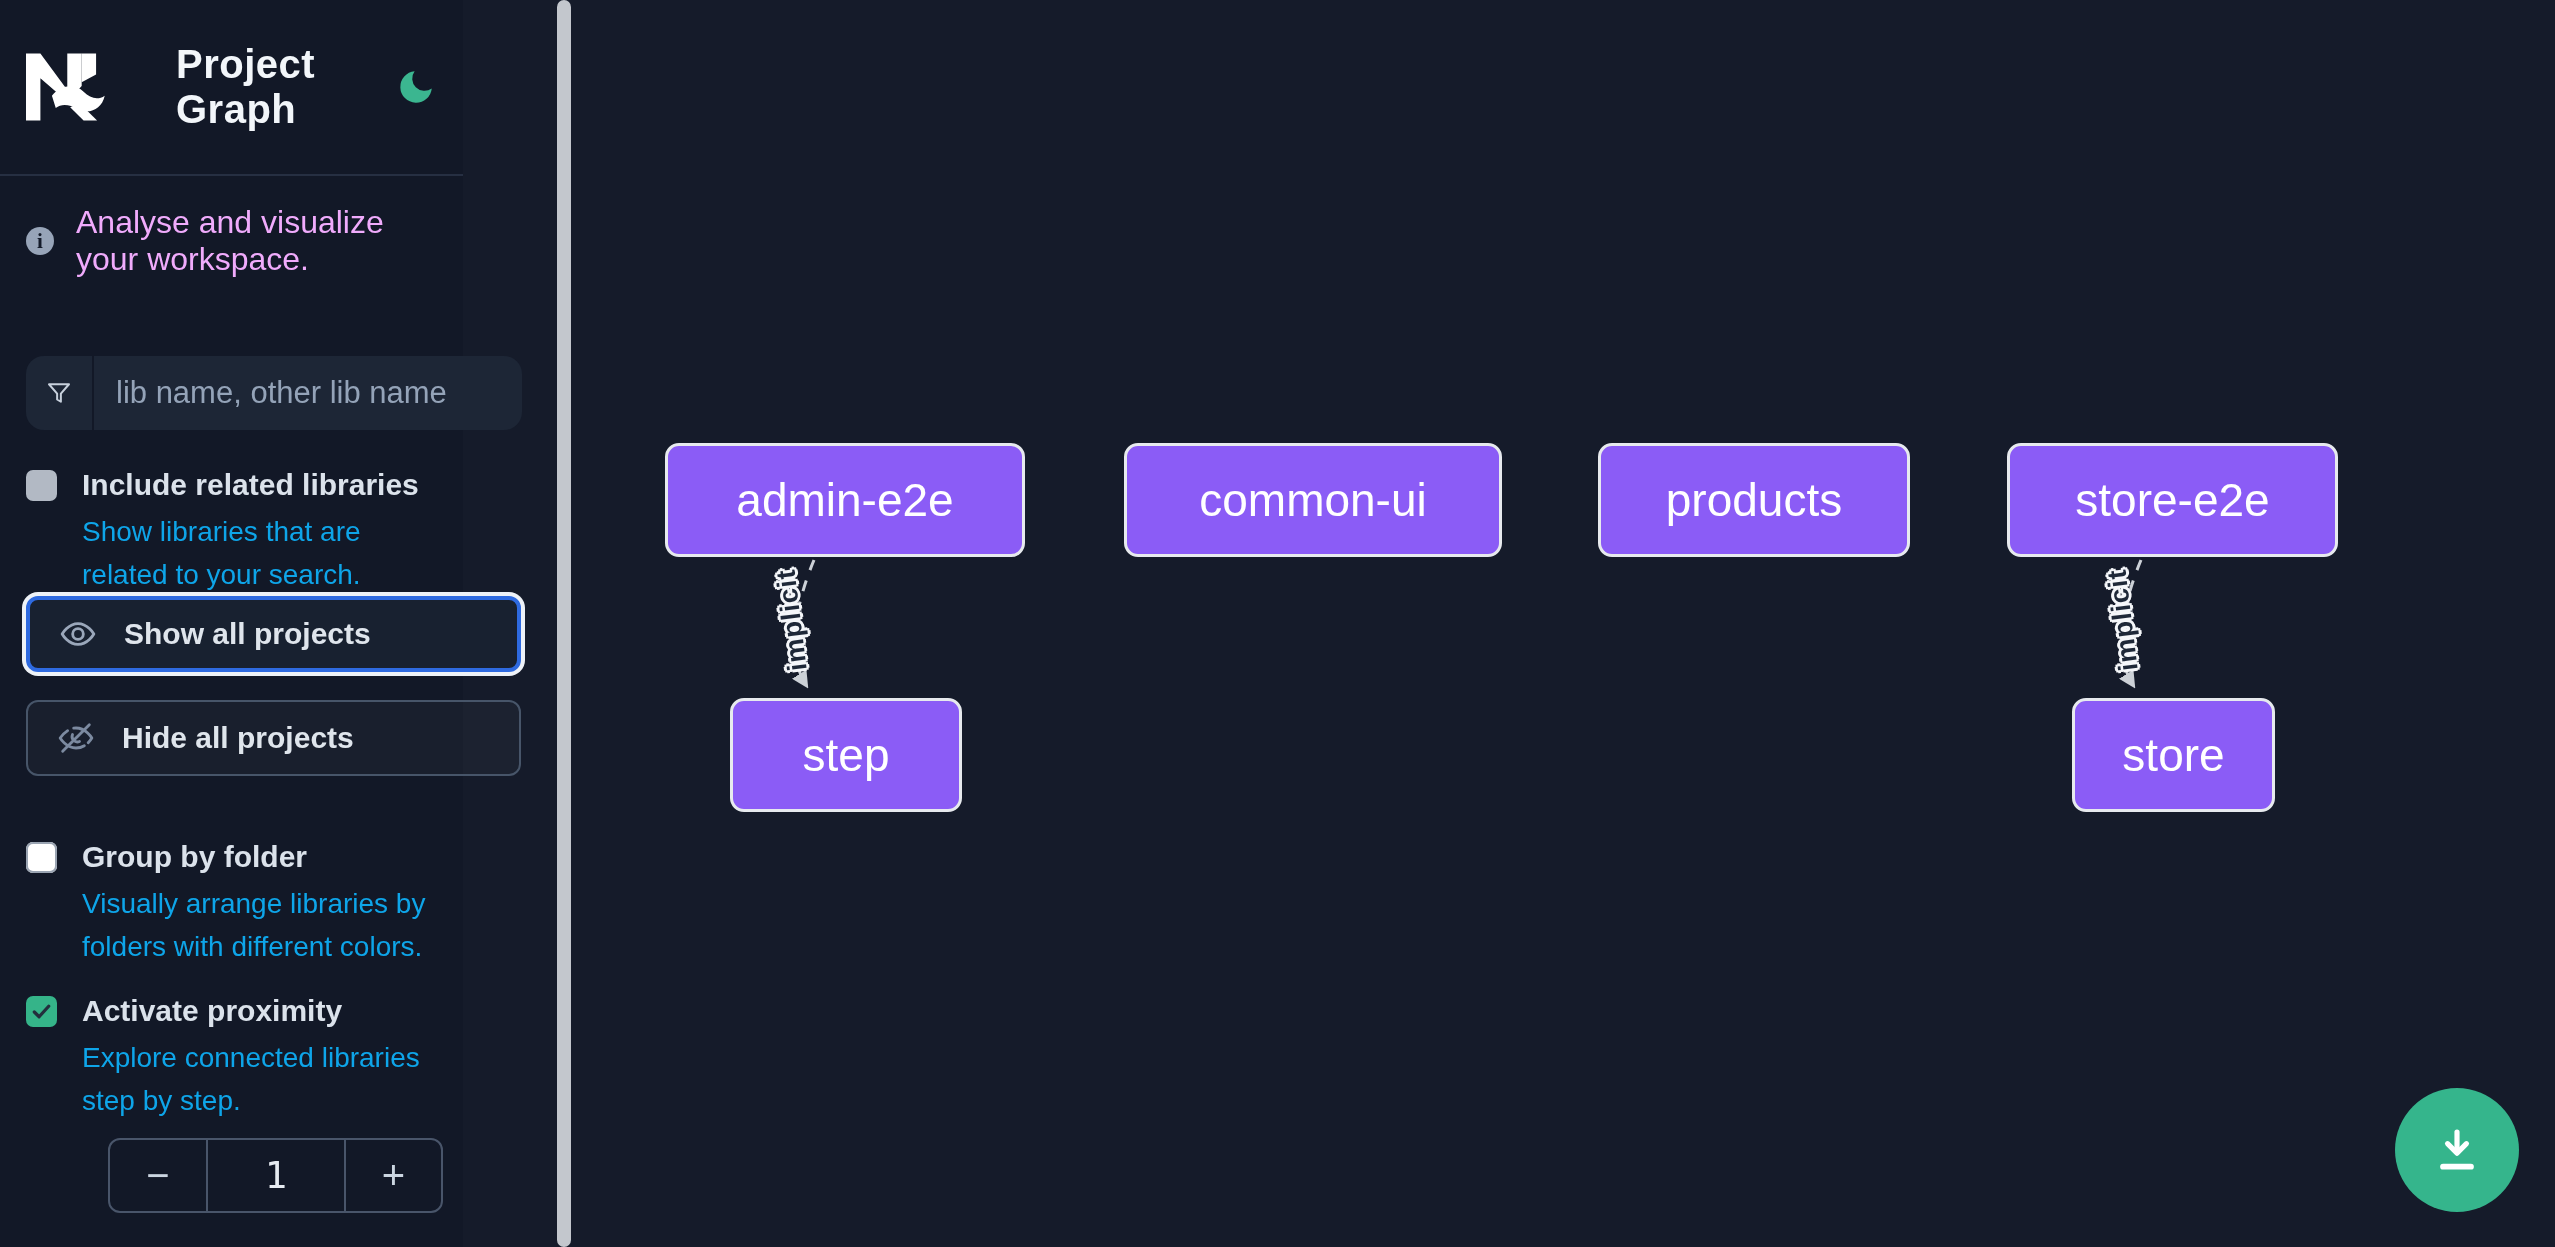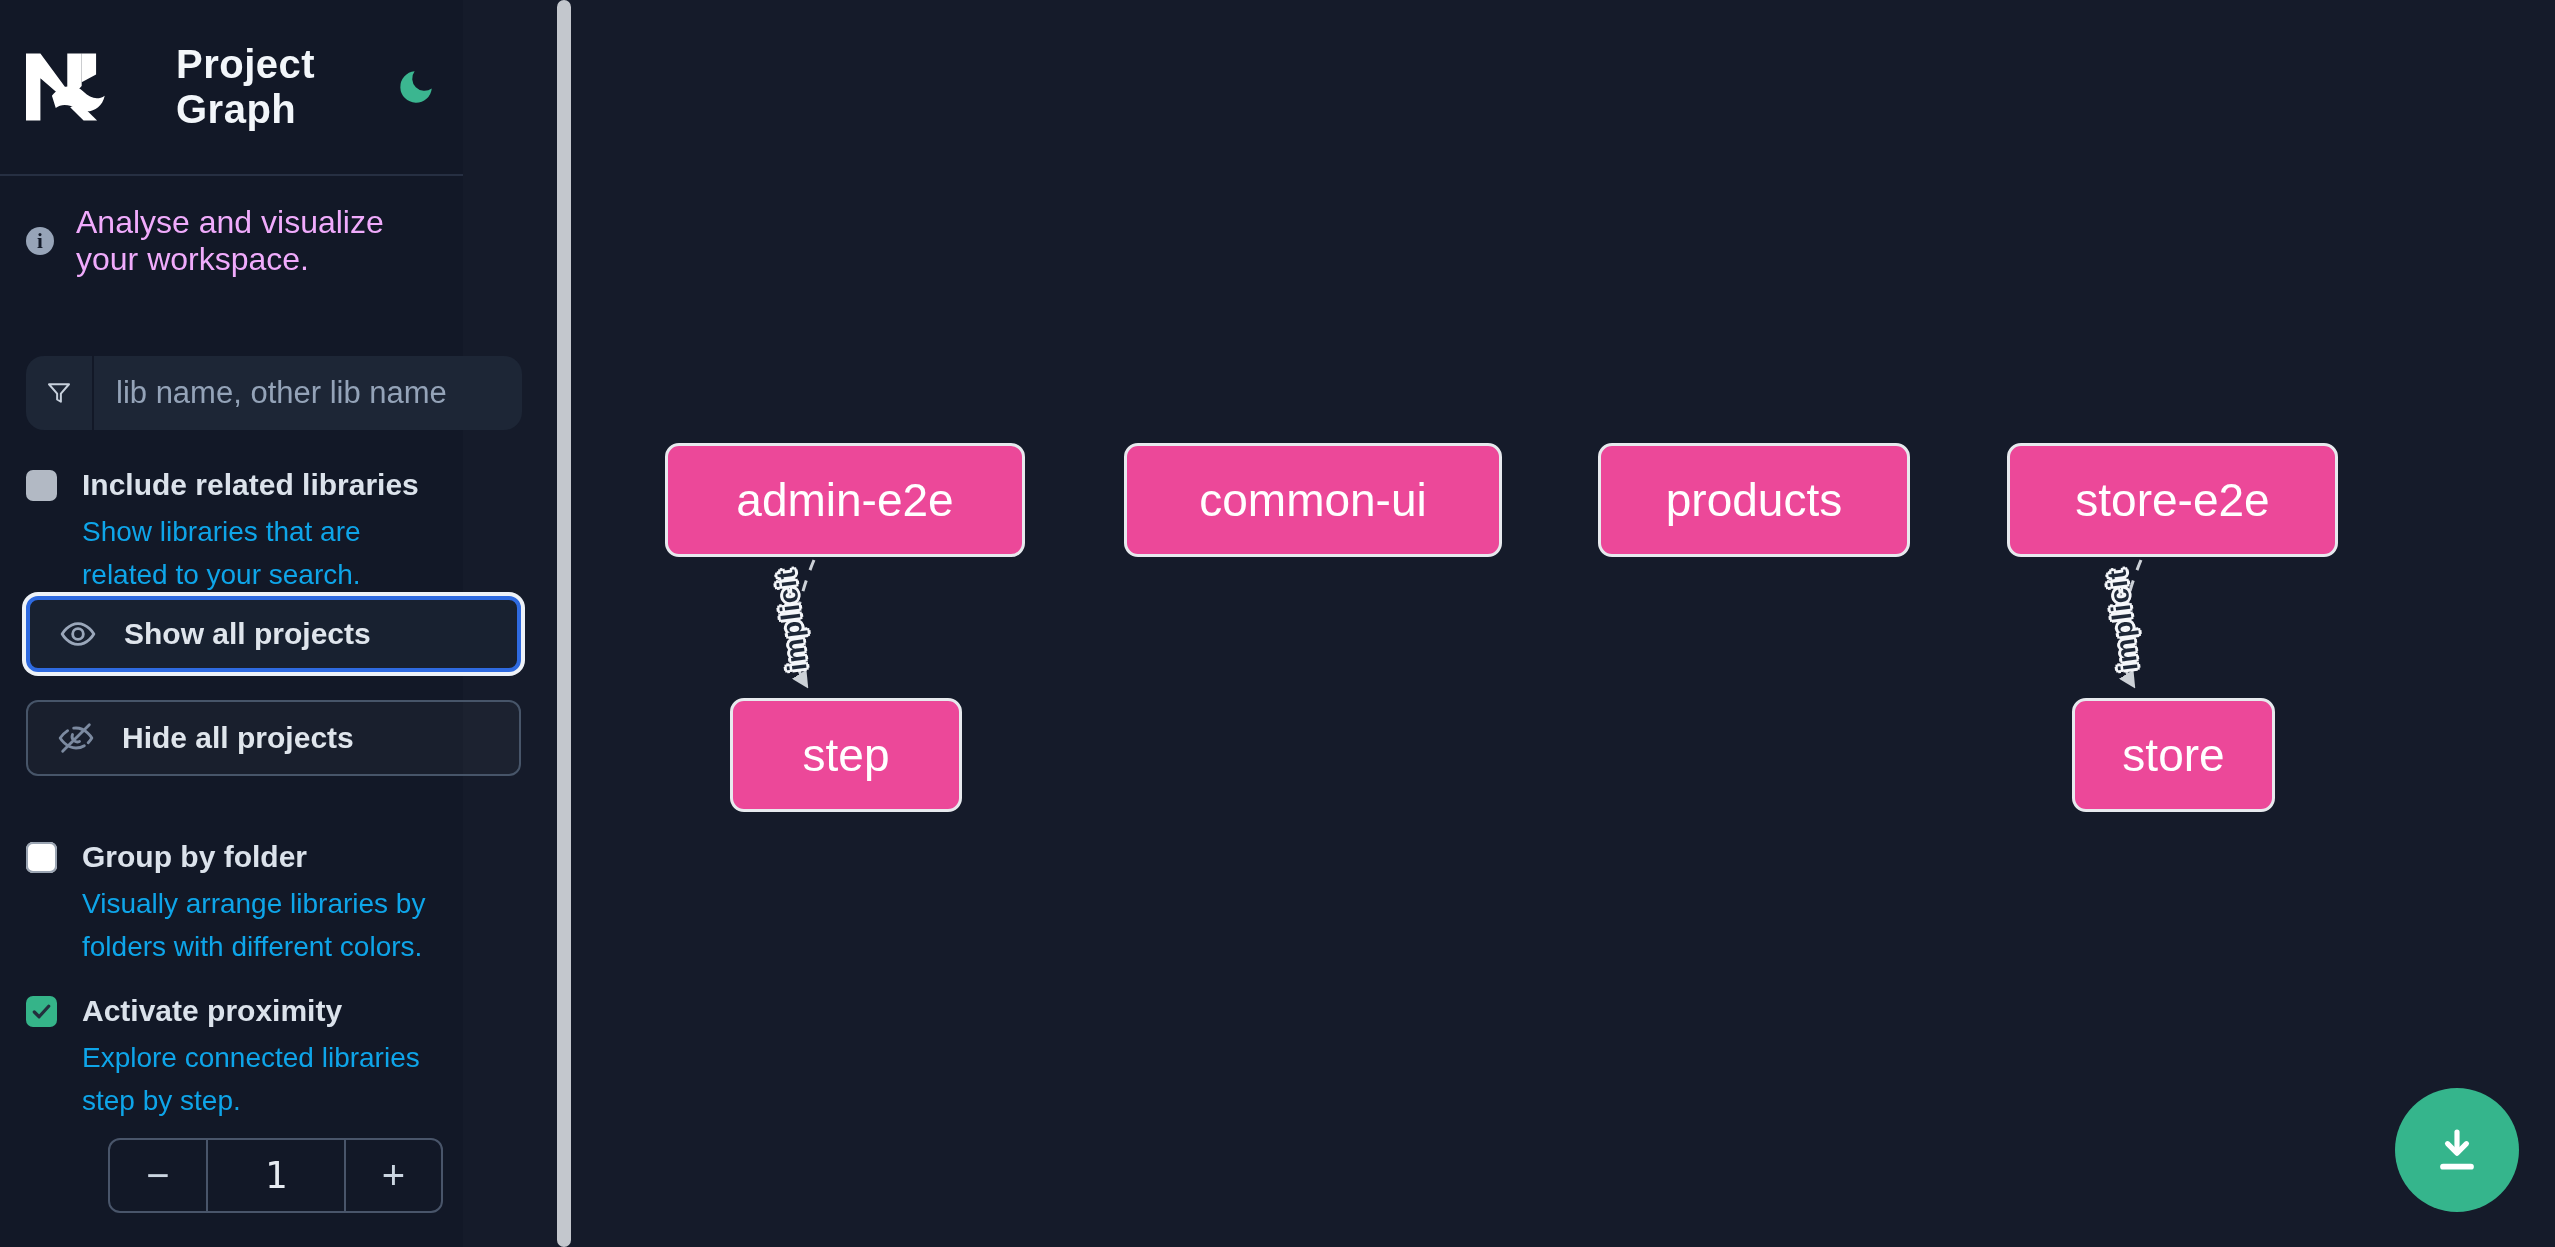--- a/index.html
+++ b/index.html
@@ -55,21 +55,21 @@
   .step-minus{border-right:2px solid #49556a;}
   .step-plus{border-left:2px solid #49556a;}
   .step-value{display:flex;align-items:center;justify-content:center;
     font-family:"DejaVu Sans Mono",monospace;font-size:37px;color:#e6ebf1;}
   
   .divider{position:absolute;left:557px;top:0;width:14px;height:100%;background:#c3c7cd;
     border-radius:8px;cursor:col-resize;}
   
   .canvas{position:absolute;left:571px;top:0;width:1984px;height:1247px;background:#151b2a;}
   .edges{position:absolute;left:0;top:0;}
-  .node{position:absolute;height:114px;border-radius:14px;background:#ec4899;border:3px solid #e7eaee;
+  .node{position:absolute;height:114px;border-radius:14px;background:#8b5cf6;border:3px solid #e7eaee;
     box-sizing:border-box;color:#ffffff;font-size:46px;display:flex;align-items:center;
     justify-content:center;cursor:pointer;white-space:nowrap;}
   .n-admin-e2e{left:94px;top:443px;width:360px;}
   .n-common-ui{left:553px;top:443px;width:378px;}
   .n-products{left:1027px;top:443px;width:312px;}
   .n-store-e2e{left:1436px;top:443px;width:331px;}
   .n-admin{left:159px;top:698px;width:232px;}
   .n-store{left:1501px;top:698px;width:203px;}
   .edge-label{position:absolute;transform:translate(-50%,-50%) rotate(-97deg);font-size:27px;
     font-weight:700;letter-spacing:1px;color:#1e2838;white-space:nowrap;

